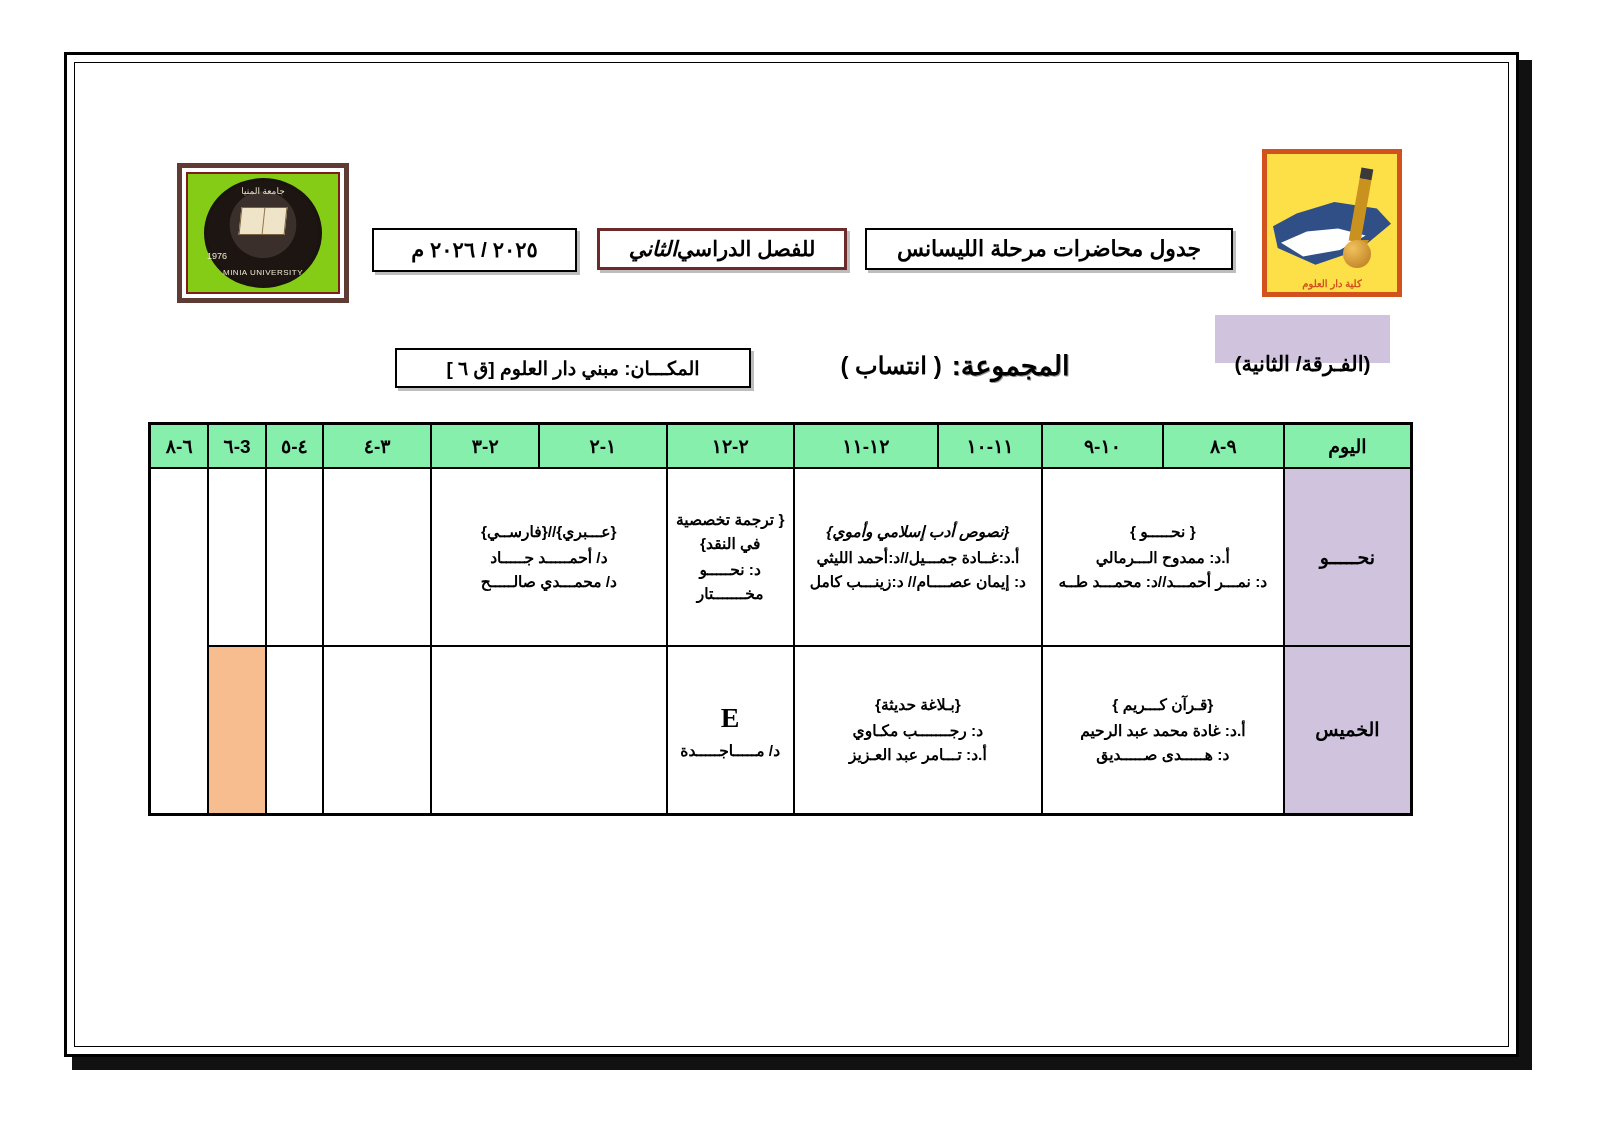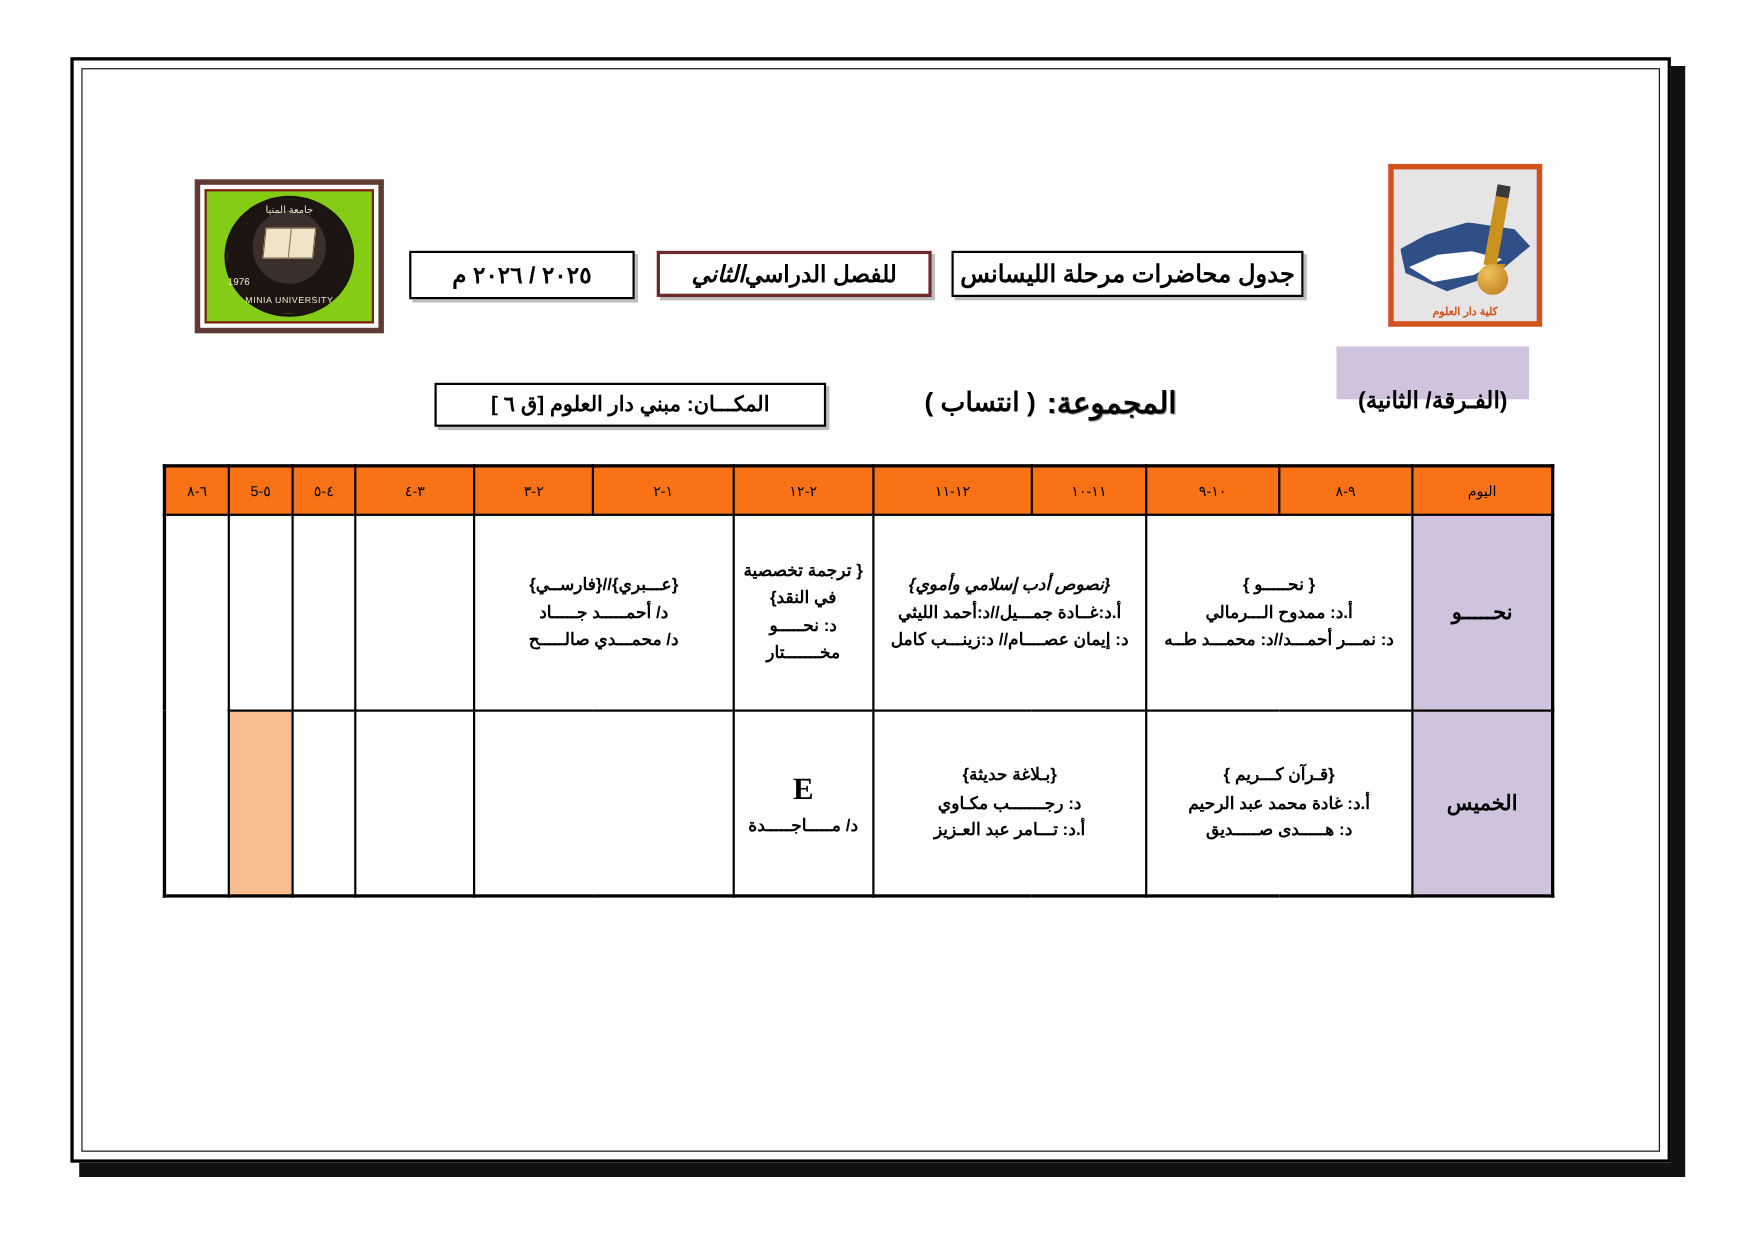--- a/index.html
+++ b/index.html
@@ -122,21 +122,21 @@
     font-size: 8px;
     letter-spacing: 0.5px;
   }
 
   #logo-darelolom {
     position: absolute;
     left: 1262px;
     top: 149px;
     width: 140px;
     height: 148px;
-    background: #e5e5e5;
+    background: #fde047;
     border: 5px solid #d2521e;
     box-sizing: border-box;
     overflow: hidden;
   }
   #logo-darelolom .wave {
     position: absolute;
     left: 6px;
     bottom: 26px;
     width: 118px;
     height: 64px;
@@ -199,21 +199,21 @@
     display: flex;
     align-items: center;
     justify-content: center;
     font-weight: bold;
     color: #000;
     text-align: center;
   }
   #title-main {
     left: 865px;
     top: 228px;
-    width: 320px;
+    width: 368px;
     height: 42px;
     border: 2px solid #000;
     font-size: 22px;
     box-shadow: 3px 3px 0 #bdbdbd;
   }
   #title-term {
     left: 597px;
     top: 228px;
     width: 250px;
     height: 42px;
@@ -297,23 +297,23 @@
     border: 3px solid #000;
   }
   #timetable td, #timetable th {
     border: 2px solid #000;
     padding: 0;
     text-align: center;
     vertical-align: middle;
     color: #000;
   }
   #timetable thead th {
-    background: #f97316;
-    font-size: 13px;
-    font-weight: normal;
+    background: #86efac;
+    font-size: 19px;
+    font-weight: bold;
     height: 42px;
   }
   #timetable thead th.slot {
     border: 2px solid #000;
   }
   td.day-cell {
     background: #cfc3dd;
     font-size: 19px;
     font-weight: bold;
     width: 118px;
@@ -410,21 +410,21 @@
       <th class="day-col" style="width:118px">اليوم</th>
       <th class="slot" style="width:112px">٩-٨</th>
       <th class="slot" style="width:112px">١٠-٩</th>
       <th class="slot" style="width:96px">١١-١٠</th>
       <th class="slot" style="width:134px">١٢-١١</th>
       <th class="slot" style="width:118px">٢-١٢</th>
       <th class="slot" style="width:118px">١-٢</th>
       <th class="slot" style="width:100px">٢-٣</th>
       <th class="slot" style="width:100px">٣-٤</th>
       <th class="slot" style="width:52px">٤-٥</th>
-      <th class="slot" style="width:52px">٥-5</th>
+      <th class="slot" style="width:52px">3-٦</th>
       <th class="slot" style="width:53px">٦-٨</th>
     </tr>
   </thead>
   <tbody>
 
     <tr style="height:178px">
       <td class="day-cell">نحـــــو</td>
 
       <td class="session" colspan="2">
         <span class="course">{ نحـــــو }</span>

